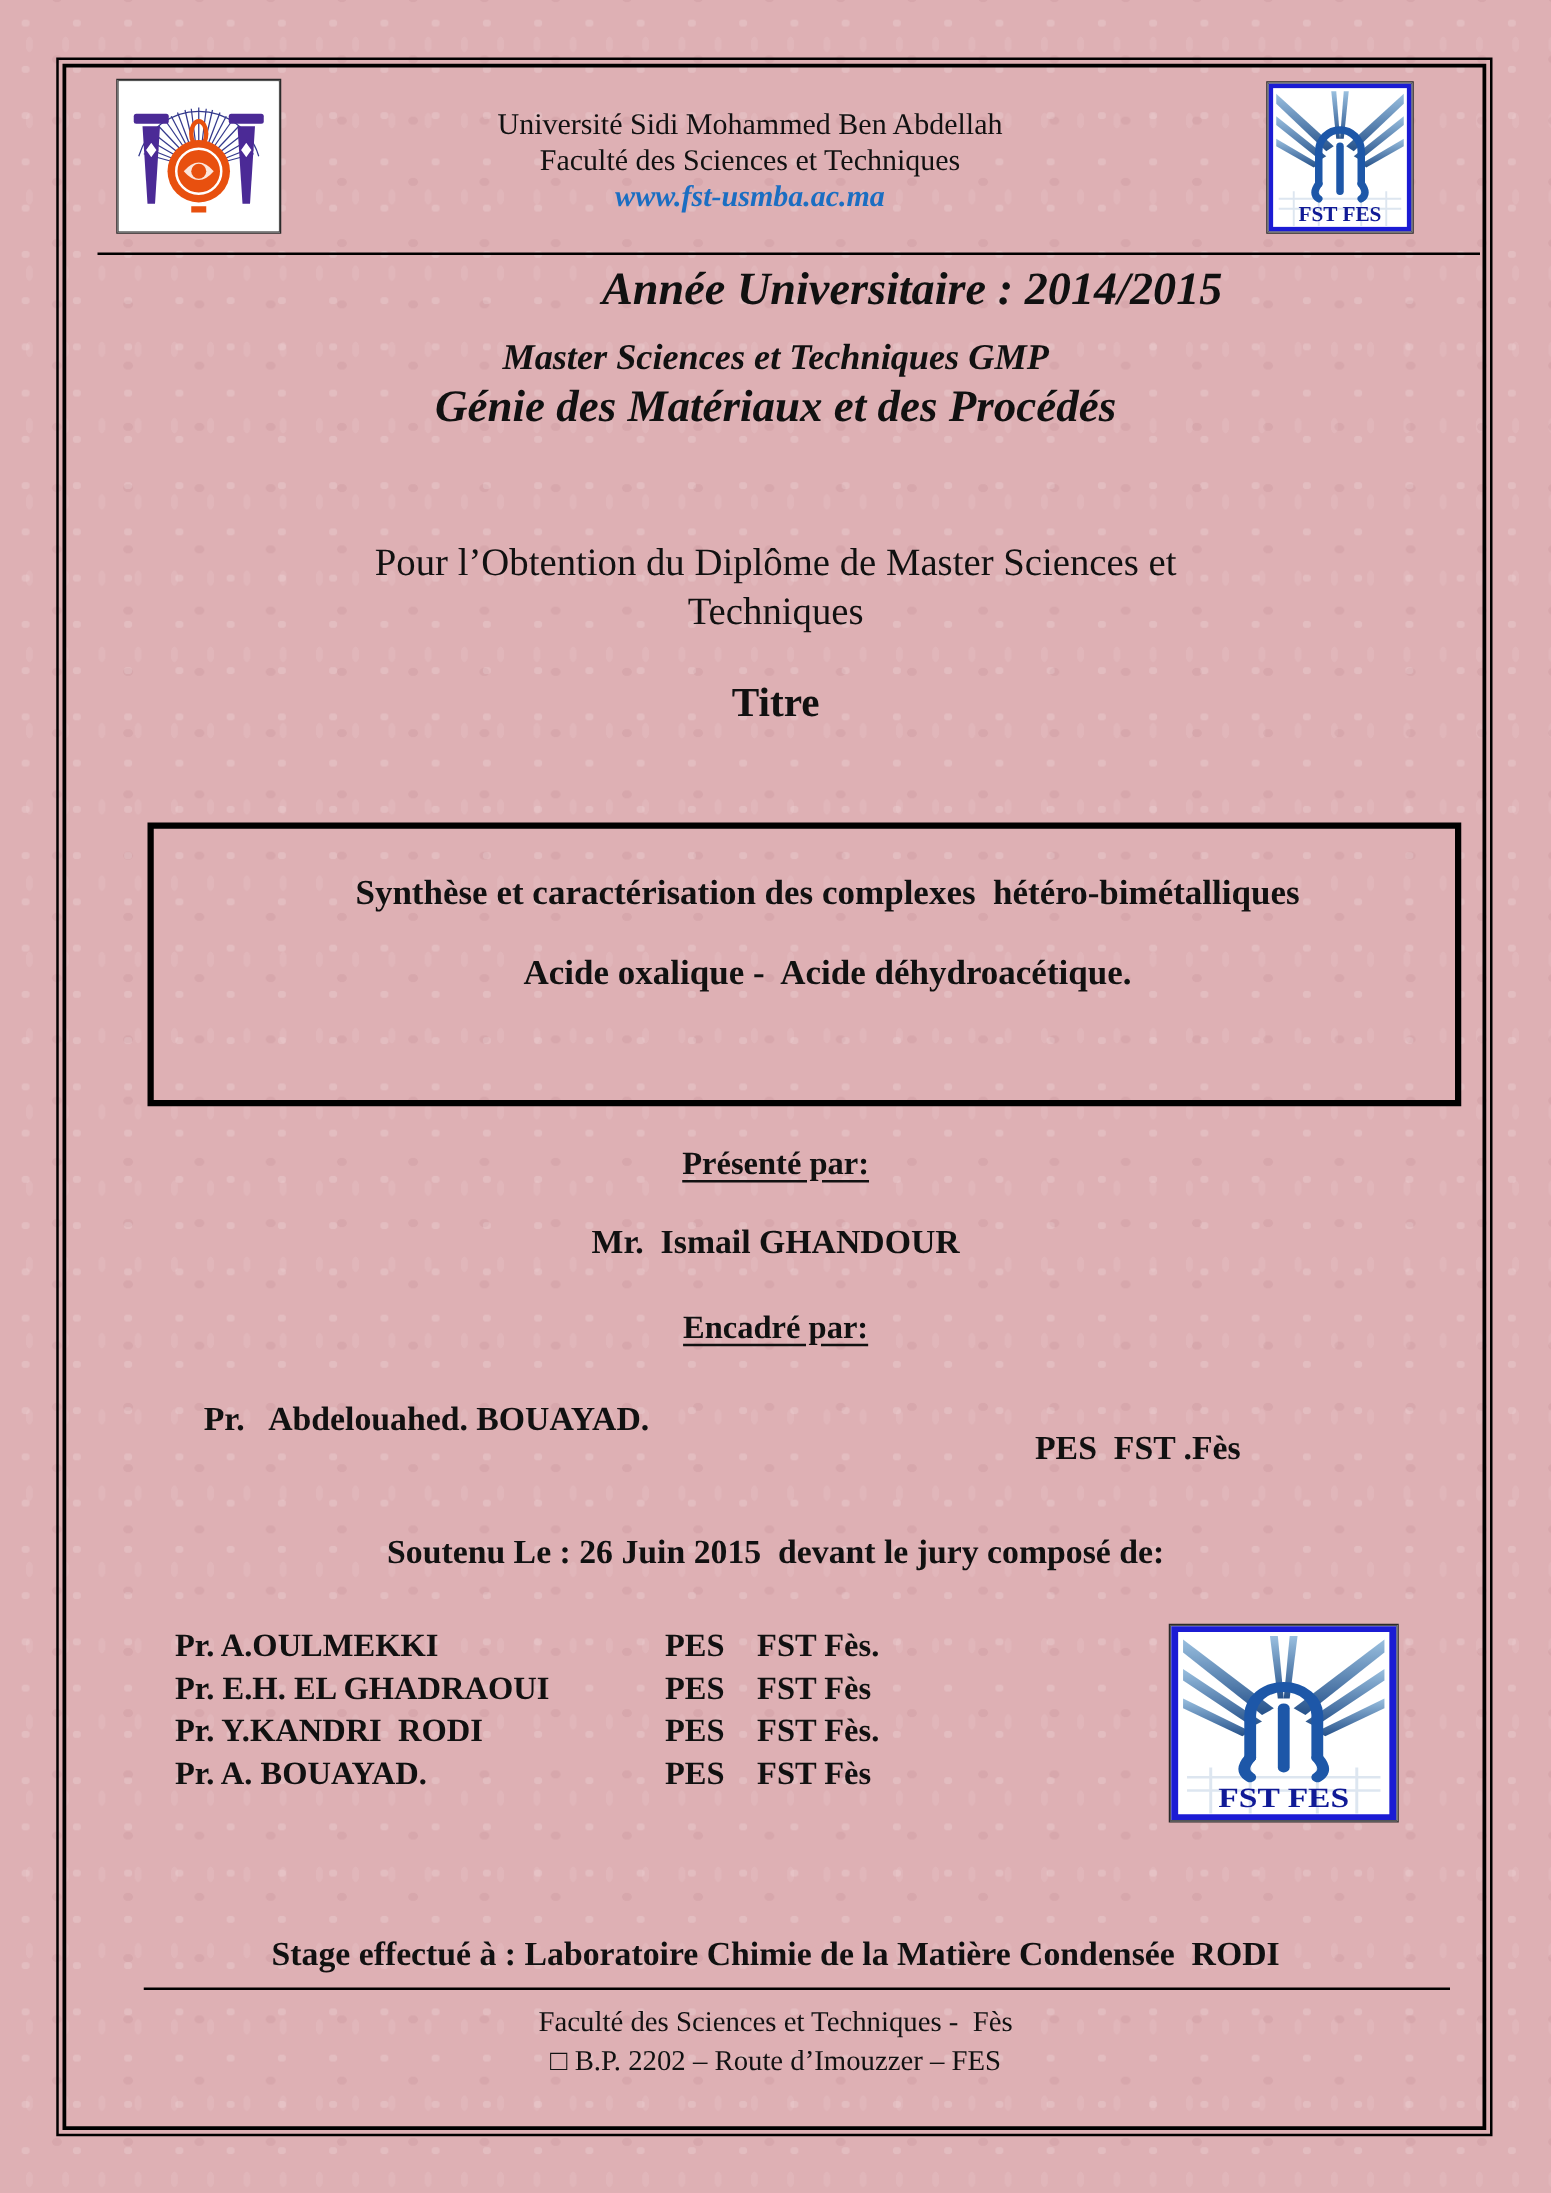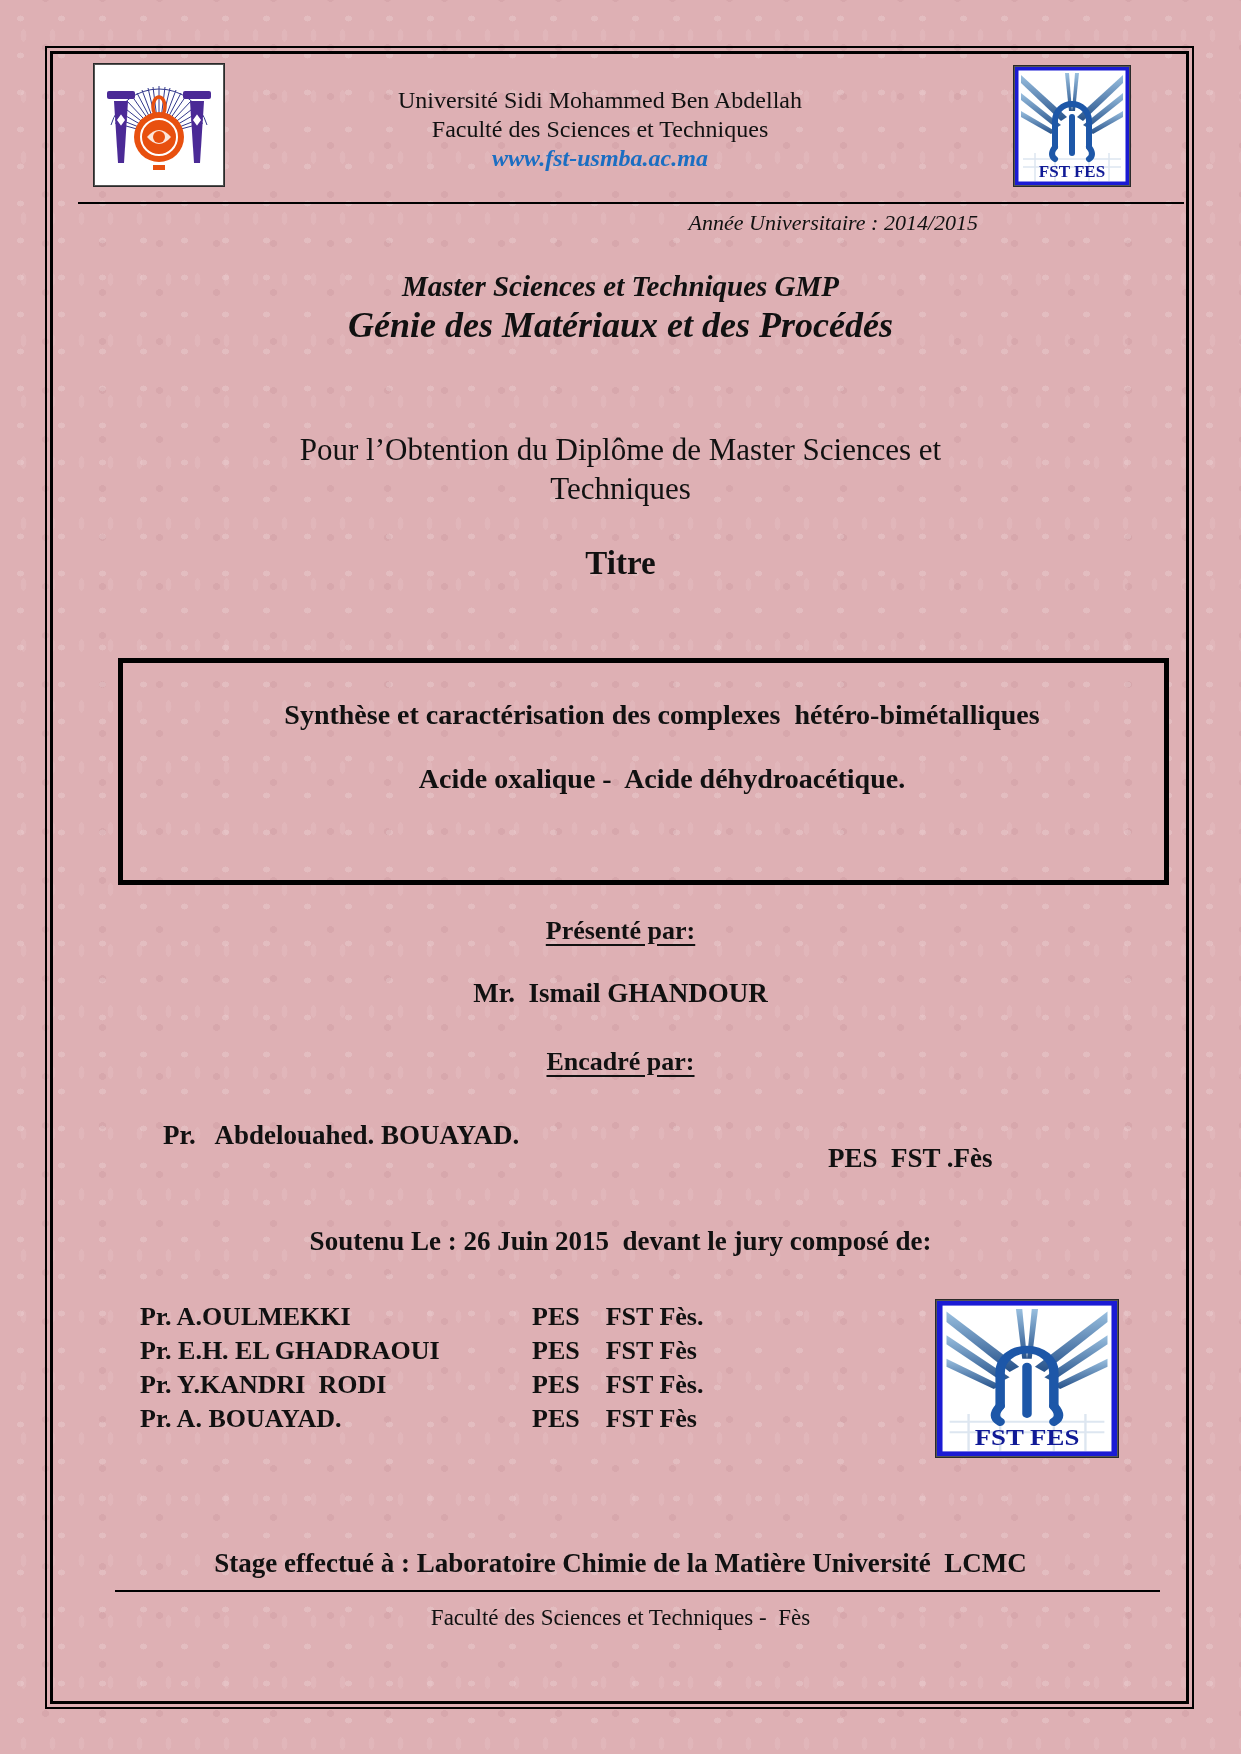--- a/index.html
+++ b/index.html
@@ -20,21 +20,21 @@
   .frame-inner{position:absolute;inset:3px;border:3px solid var(--border,#000);}
   .abs{position:absolute;}
   .full{left:0;width:1241px;}
   .center{text-align:center;}
   .logo-box{position:absolute;background:#fff;border:1px solid #555;box-shadow:0 0 0 1px #2a2a2a;}
   .hdr-text{position:absolute;left:300px;top:86px;width:600px;text-align:center;}
   .hdr-line{font-weight:normal;font-size:24px;line-height:29px;}
   .hdr-link{font-weight:bold;font-style:italic;font-size:24px;line-height:29px;
     color:var(--link-blue,#1b6ec2);text-decoration:none;}
   .rule{position:absolute;border-top:2px solid #000;height:0;}
-  .annee{top:210px;text-align:right;width:978px;left:0;font-weight:normal;font-style:italic;font-size:22px;}
+  .annee{top:210px;text-align:right;width:978px;left:0;font-weight:bold;font-style:italic;font-size:37px;}
   .master1{top:270px;font-weight:bold;font-style:italic;font-size:29px;}
   .master2{top:304px;font-weight:bold;font-style:italic;font-size:36px;}
   .memoire1{top:388px;font-size:33px;letter-spacing:.5px;}
   .memoire2{top:430px;font-size:31px;line-height:39px;}
   .titre{top:545px;font-weight:bold;font-size:33px;}
   .titlebox{position:absolute;left:118px;top:658px;width:1004px;height:197px;
     border:5px solid #000;text-align:center;font-weight:bold;font-size:28px;
     line-height:64px;padding-top:20px;box-sizing:content-box;padding-left:37px;}
   .plabel{font-weight:bold;font-size:26px;text-decoration:underline;text-underline-offset:5px;}
   .pname{font-weight:bold;font-size:27px;}
@@ -212,20 +212,21 @@
       <g fill="none" stroke="#1d57a8" stroke-width="6" stroke-linecap="round">
         <path d="M40 80 L40 54 A17 17 0 0 1 74 54 L74 80"></path>
         <path d="M57 50 L57 86"></path>
         <path d="M40 80 Q34 88 40 92"></path>
         <path d="M74 80 Q80 88 74 92"></path>
       </g>
       <text x="57" y="110" text-anchor="middle" font-size="17" font-weight="bold" font-family="Liberation Serif, DejaVu Serif, serif" fill="#101a96">FST FES</text>
     </svg>
   </div>
 
-  <div class="abs full center stage pre">Stage effectué à : Laboratoire Chimie de la Matière Université  LCMC</div>
+  <div class="abs full center stage pre">Stage effectué à : Laboratoire Chimie de la Matière Condensée  RODI</div>
   <div class="rule" style="left:115px;top:1590px;width:1045px;"></div>
 
   <div class="abs full center footer">
     <div class="pre">Faculté des Sciences et Techniques -  Fès</div>
+    <div class="pre">□ B.P. 2202 – Route d’Imouzzer – FES</div>
   </div>
 
 </div>
 
 </body></html>

